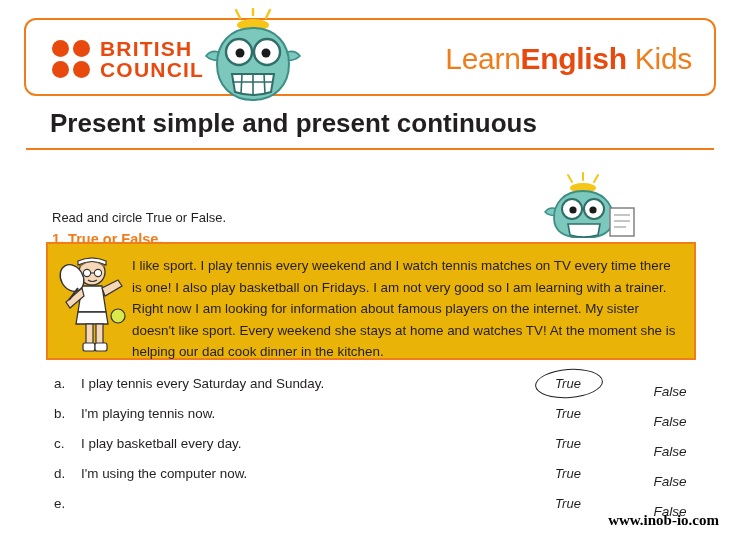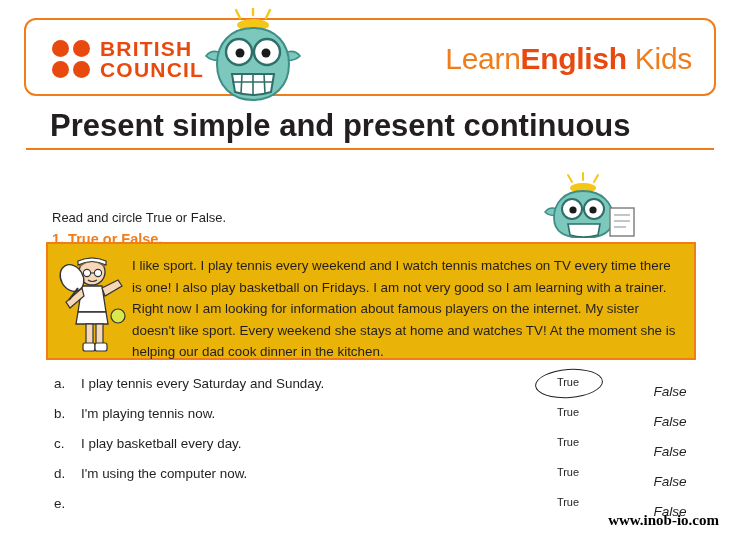--- a/index.html
+++ b/index.html
@@ -79,21 +79,21 @@
     top: -12px;
     width: 118px;
     height: 96px;
   }
 
   
   .title {
     position: absolute;
     left: 50px;
     top: 108px;
-    font-size: 31px;
+    font-size: 26px;
     font-weight: bold;
     color: #231f20;
   }
   .rule {
     position: absolute;
     left: 26px;
     width: 688px;
     height: 2px;
     background: #f07d1a;
   }
@@ -173,21 +173,22 @@
   }
   .qtext {
     position: absolute;
     left: 35px;
     top: 6px;
   }
   .qtrue {
     position: absolute;
     left: 494px;
     top: 6px;
-    font-size: 11px;
+    font-style: italic;
+    font-size: 13px;
     width: 56px;
     text-align: center;
   }
   .qfalse {
     position: absolute;
     left: 596px;
     top: 14px;
     font-style: italic;
     font-size: 13.6px;
     width: 56px;

